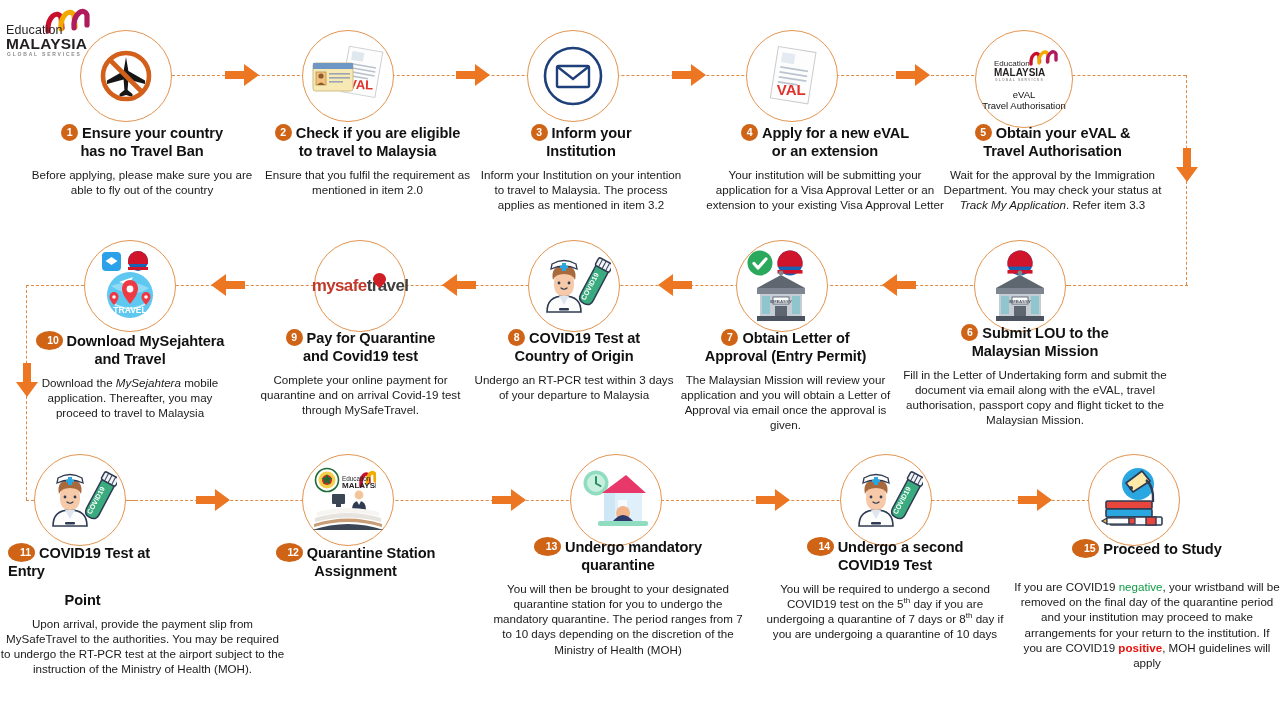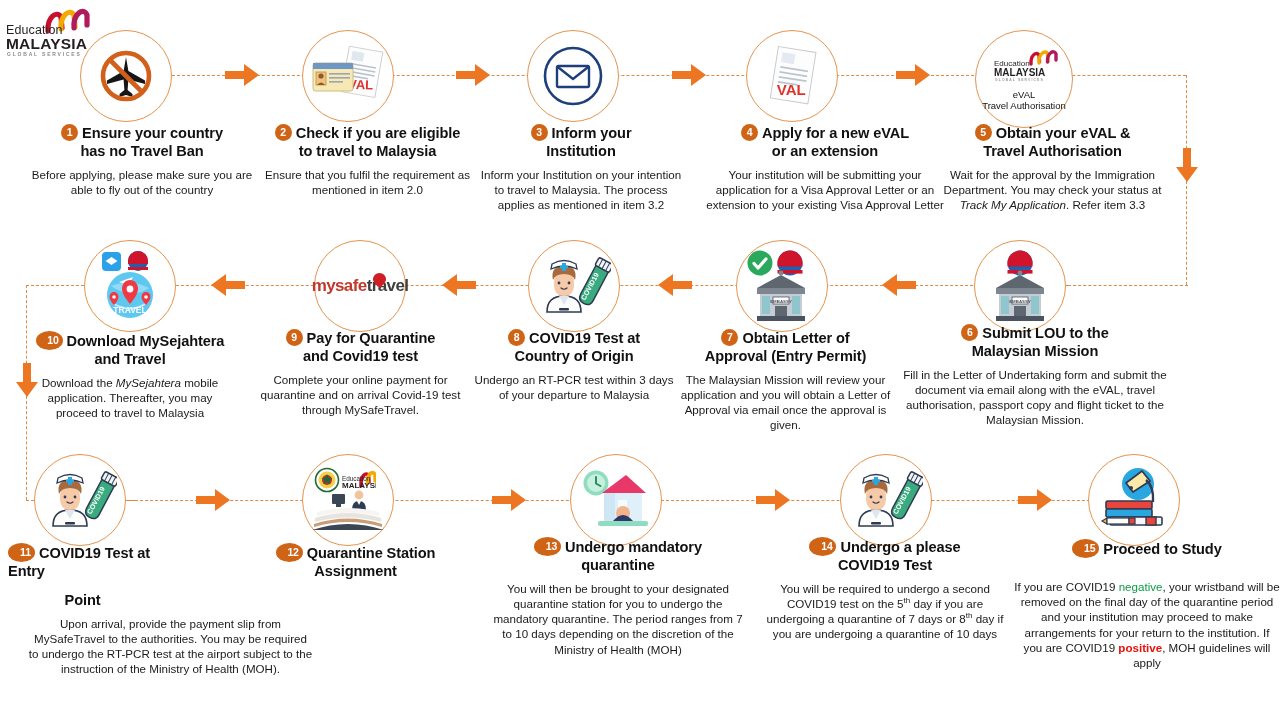--- a/index.html
+++ b/index.html
@@ -521,41 +521,41 @@
     </svg>
   </div>
 
   <div class="step" style="left:0px;top:543px;width:165px;">
     <span class="head" style="text-align:left;padding-left:8px;">
       <span class="badge wide">11</span><span>COVID19 Test at Entry</span>
     </span>
     <span class="head" style="margin-top:11px;">
       <span>Point</span>
     </span>
-    <span class="desc" style="width:285px;padding-left:28px;">Upon arrival, provide the payment slip from MySafeTravel to the authorities. You may be required to undergo the RT-PCR test at the airport subject to the instruction of the Ministry of Health (MOH).</span>
+    <span class="desc" style="width:285px;">Upon arrival, provide the payment slip from MySafeTravel to the authorities. You may be required to undergo the RT-PCR test at the airport subject to the instruction of the Ministry of Health (MOH).</span>
   </div>
 
   <div class="step" style="left:238px;top:543px;width:235px;">
     <span class="head">
       <span class="badge wide">12</span><span>Quarantine Station</span><br>
       <span>Assignment</span>
     </span>
   </div>
 
   <div class="step" style="left:488px;top:537px;width:260px;">
     <span class="head">
       <span class="badge wide">13</span><span>Undergo mandatory</span><br>
       <span>quarantine</span>
     </span>
     <span class="desc">You will then be brought to your designated quarantine station for you to undergo the mandatory quarantine. The period ranges from 7 to 10 days depending on the  discretion of the Ministry of Health (MOH)</span>
   </div>
 
   <div class="step" style="left:760px;top:537px;width:250px;">
     <span class="head">
-      <span class="badge wide">14</span><span>Undergo a please</span><br>
+      <span class="badge wide">14</span><span>Undergo a second</span><br>
       <span>COVID19 Test</span>
     </span>
     <span class="desc"><span>You will be required to undergo a second COVID19 test on the  5</span><sup>th</sup><span> day if you are undergoing a quarantine of 7 days or 8</span><sup>th</sup><span> day if you are undergoing a quarantine of 10 days</span></span>
   </div>
 
   <div class="step" style="left:1014px;top:539px;width:266px;">
     <span class="head">
       <span class="badge wide">15</span><span>Proceed to Study</span>
     </span>
     <span class="desc" style="margin-top:20px;"><span>If you are COVID19 </span><span class="neg">negative</span><span>, your wristband will be removed  on the final day of the quarantine period and your institution may proceed to make arrangements for your return to the institution. If you are COVID19 </span><span class="pos">positive</span><span>, MOH guidelines will apply</span></span>

